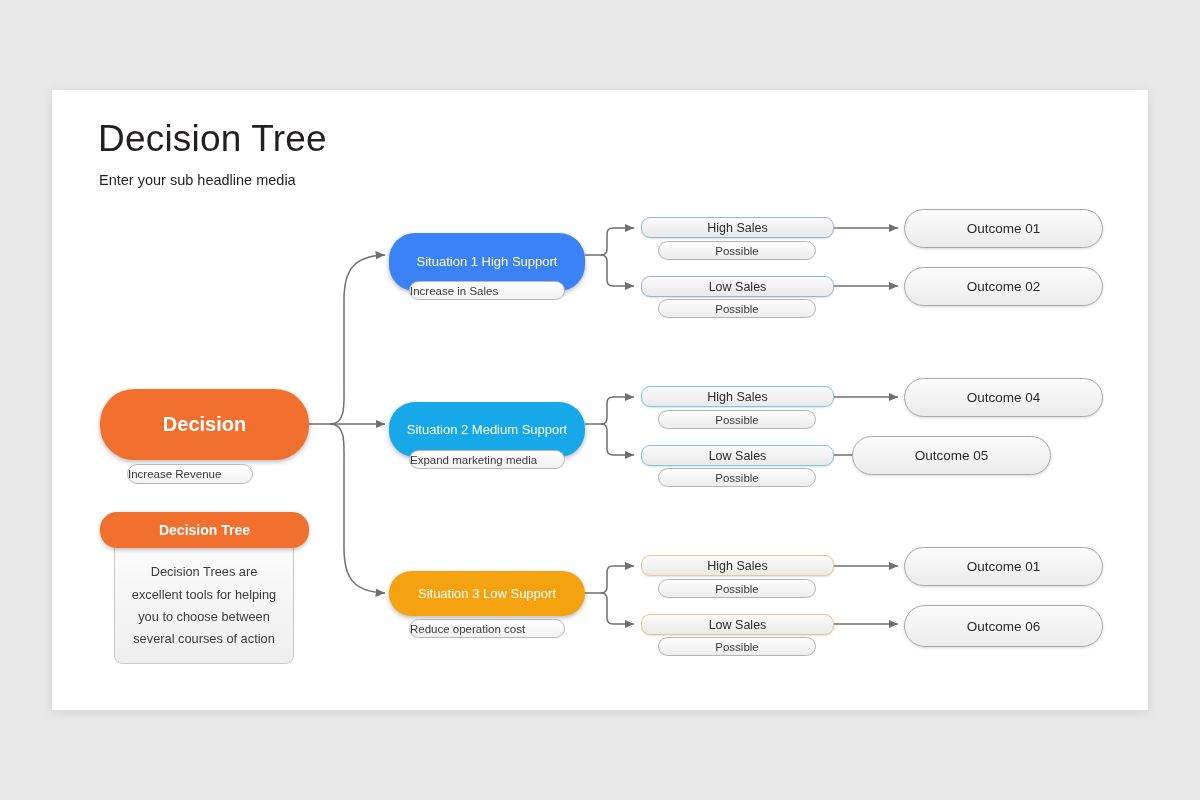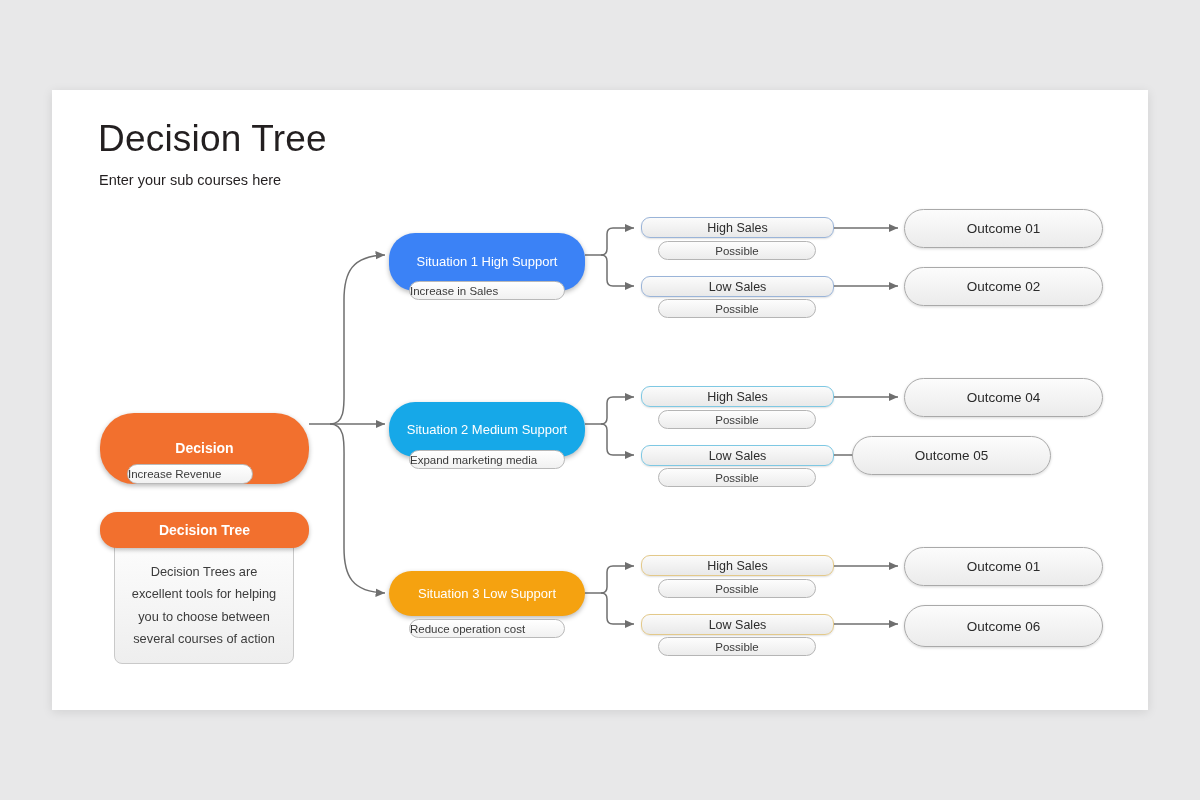--- a/index.html
+++ b/index.html
@@ -65,23 +65,22 @@
     align-items: center;
     justify-content: center;
     text-align: center;
     line-height: 1.18;
   }
   
   .root-node {
     border-radius: 34px;
     color: #ffffff;
     font-weight: bold;
-    font-size: 14px;
+    font-size: 20px;
     box-shadow: 0 2px 5px rgba(0,0,0,0.28);
-    margin-top: 24px;
   }
   .situation-node {
     border-radius: 26px;
     color: #ffffff;
     font-size: 13px;
     box-shadow: 0 2px 5px rgba(0,0,0,0.28);
     padding: 0 14px;
   }
   
   .caption-pill {
@@ -152,38 +151,38 @@
     box-shadow: 0 2px 4px rgba(0,0,0,0.25);
     z-index: 2;
   }
   .info-body {
     position: absolute;
     box-sizing: border-box;
     border: 1px solid #c9c9c9;
     border-radius: 8px;
     background: linear-gradient(#fdfdfd, #eeeeee);
     display: flex;
-    align-items: flex-start;
+    align-items: center;
     justify-content: center;
     padding: 22px 16px 12px 16px;
     font-size: 12.8px;
     color: #3c3c3c;
     line-height: 1.75;
     text-align: center;
   }
 </style>
 </head>
 <body>
 
 <div id="stage">
 
   <div class="slide-card"></div>
 
   <div class="slide-title">Decision Tree</div>
-  <div class="slide-sub">Enter your sub courses here</div>
+  <div class="slide-sub">Enter your sub headline media</div>
 
   <svg id="wires" viewBox="0 0 1200 800" xmlns="http://www.w3.org/2000/svg">
     <defs>
       <marker id="arrow" viewBox="0 0 10 10" refX="9" refY="5" markerWidth="7" markerHeight="7" orient="auto-start-reverse">
         <path d="M 0 1 L 9 5 L 0 9 z" fill="#6f6f6f"></path>
       </marker>
     </defs>
     <g fill="none" stroke="#6f6f6f" stroke-width="1.5">
 
       <path d="M 309 424 L 330 424"></path>

